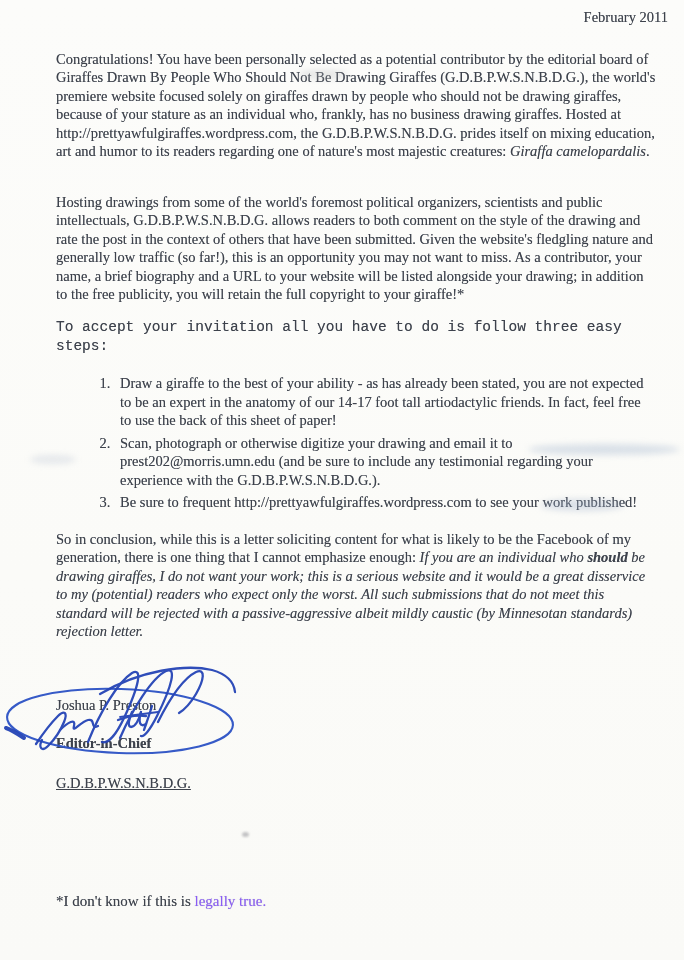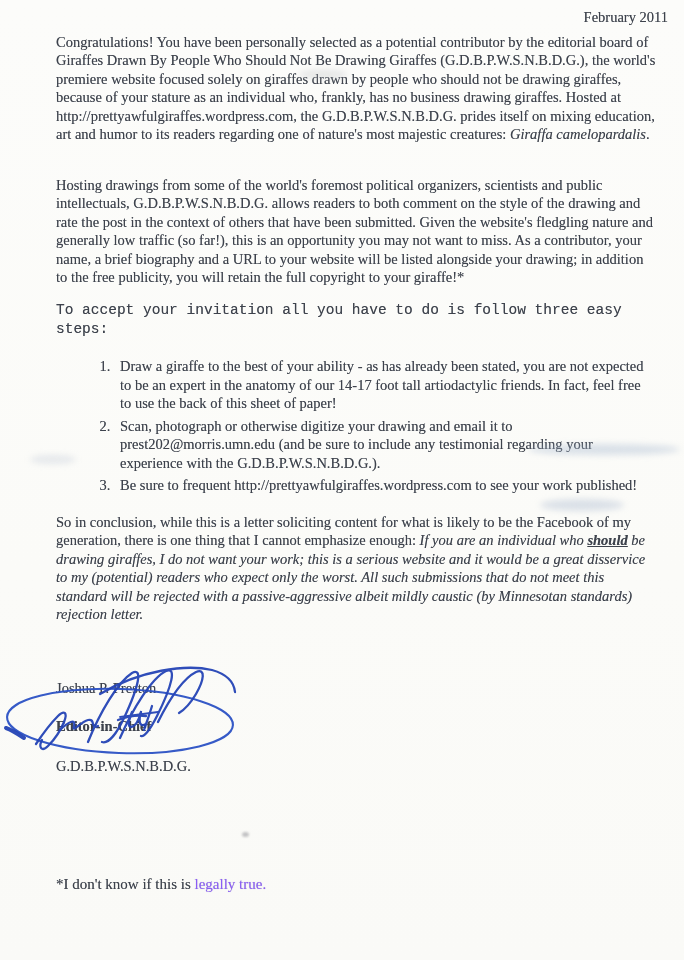--- a/index.html
+++ b/index.html
@@ -9,41 +9,41 @@
     font-family:"Liberation Serif","DejaVu Serif",serif;
     color:#3d424c;
     font-size:14.5px;line-height:18.5px;
     position:relative;overflow:hidden;
     text-shadow:0 0 .6px rgba(66,72,84,.55);
   }
   .sheet{position:absolute;inset:0;padding:8px 10px 0 56px;box-sizing:border-box;}
   .date{text-align:right;padding-right:6px;}
   .salutation{margin-top:17px;}
   .para{max-width:602px;}
-  .p1{margin-top:6px;}
+  .p1{margin-top:23px;}
   .p2{margin-top:32px;}
   .intro{margin-top:8px;font-family:Liberation Mono, monospace;}
   ol.steps{margin:19px 0 0 0;padding-left:54px;max-width:602px;box-sizing:border-box;}
   ol.steps li{padding-left:6px;margin:4px;}
   .closing{margin-top:18px;}
   .valediction{margin-top:20px;}
   .signer-name{margin-top:55px;}
   .signer-title{margin-top:20px;font-weight:bold;}
-  .signer-org{margin-top:21px;}
+  .signer-org{margin-top:21px;text-decoration:underline;}
   .footnote{margin-top:100px;font-size:15px;}
   .faded{color:#8b5cf6;text-shadow:0 0 .8px rgba(138,149,166,.6);}
   .sig-svg{position:absolute;left:0;top:660px;width:240px;height:112px;}
   .smudge{position:absolute;border-radius:50%;pointer-events:none;}
   .sm1{left:298px;top:70px;width:50px;height:9px;background:rgba(185,188,192,.35);filter:blur(3px);}
   .sm2{left:528px;top:444px;width:152px;height:11px;background:rgba(168,185,208,.40);filter:blur(3px);}
   .sm3{left:540px;top:499px;width:84px;height:12px;background:rgba(165,182,205,.38);filter:blur(3px);}
   .sm4{left:30px;top:455px;width:46px;height:9px;background:rgba(175,188,205,.28);filter:blur(3px);}
   .sm5{left:242px;top:832px;width:7px;height:5px;background:rgba(140,140,145,.5);filter:blur(1px);}
   i,em{font-style:italic;}
-  strong{font-weight:bold;text-decoration:underline;}
+  strong{font-weight:bold;}
 </style>
 </head>
 <body>
 
 <div class="sheet">
 
   <div class="date">February 2011</div>
 
 
   <p class="para p1"><span>Congratulations! You have been personally selected as a potential contributor by the editorial board of Giraffes Drawn By People Who Should Not Be Drawing Giraffes (G.D.B.P.W.S.N.B.D.G.), the world's premiere website focused solely on giraffes drawn by people who should not be drawing giraffes, because of your stature as an individual who, frankly, has no business drawing giraffes. Hosted at http://prettyawfulgiraffes.wordpress.com, the G.D.B.P.W.S.N.B.D.G. prides itself on mixing education, art and humor to its readers regarding one of nature's most majestic creatures: </span><i>Giraffa camelopardalis</i><span>.</span></p>

